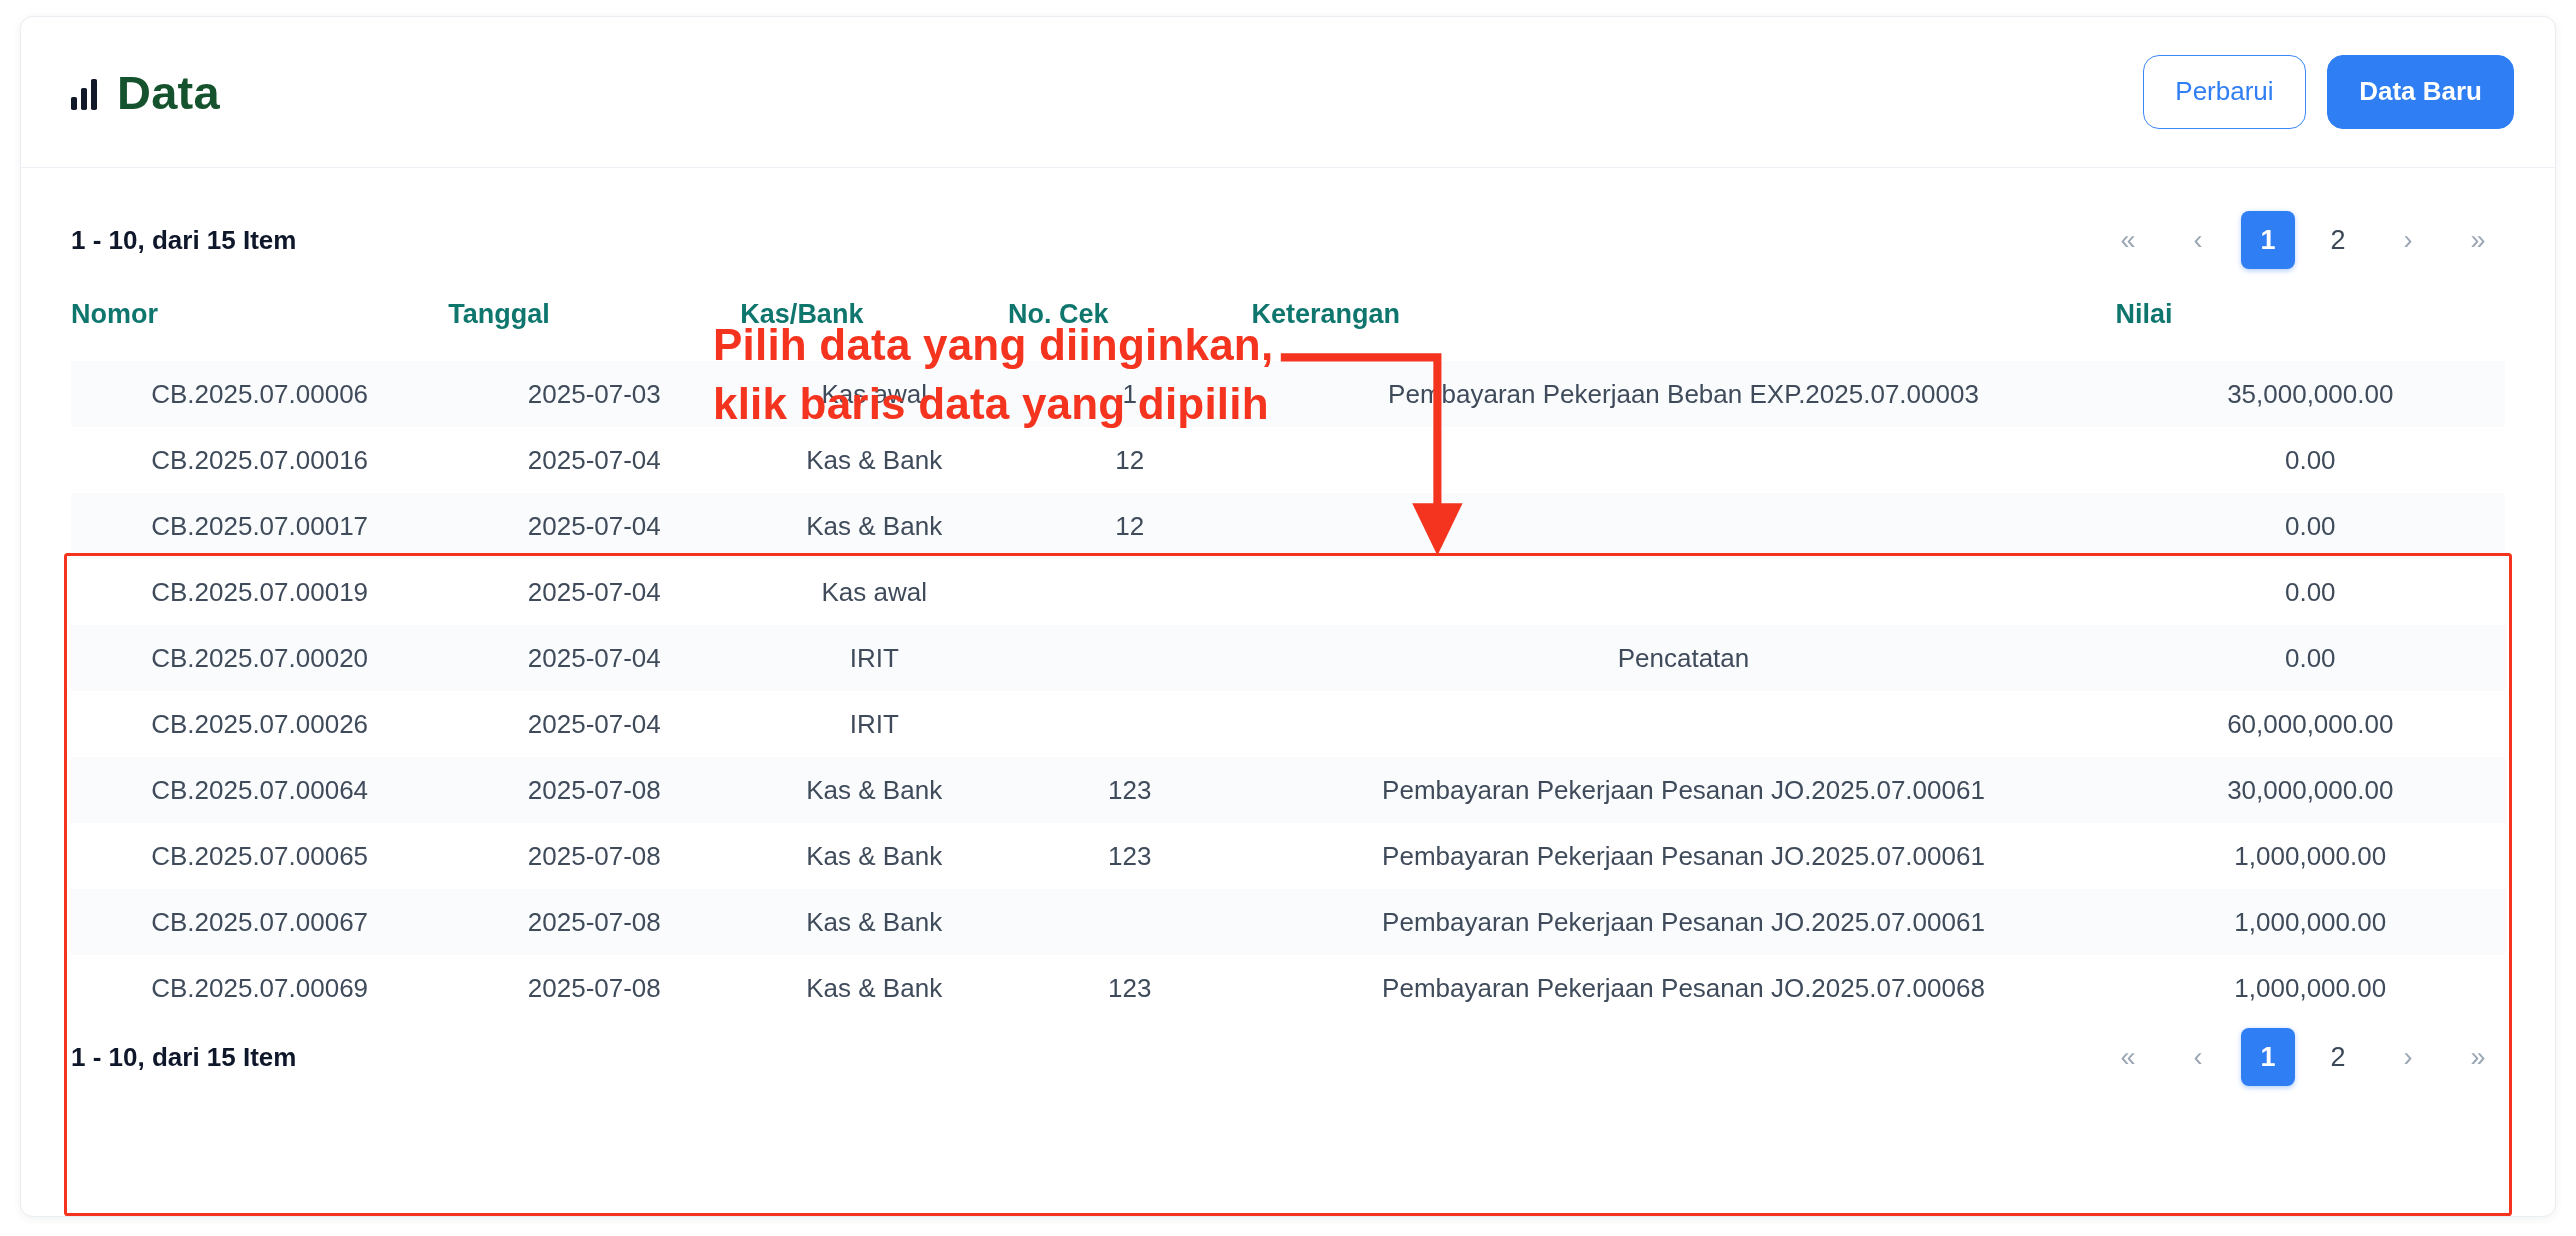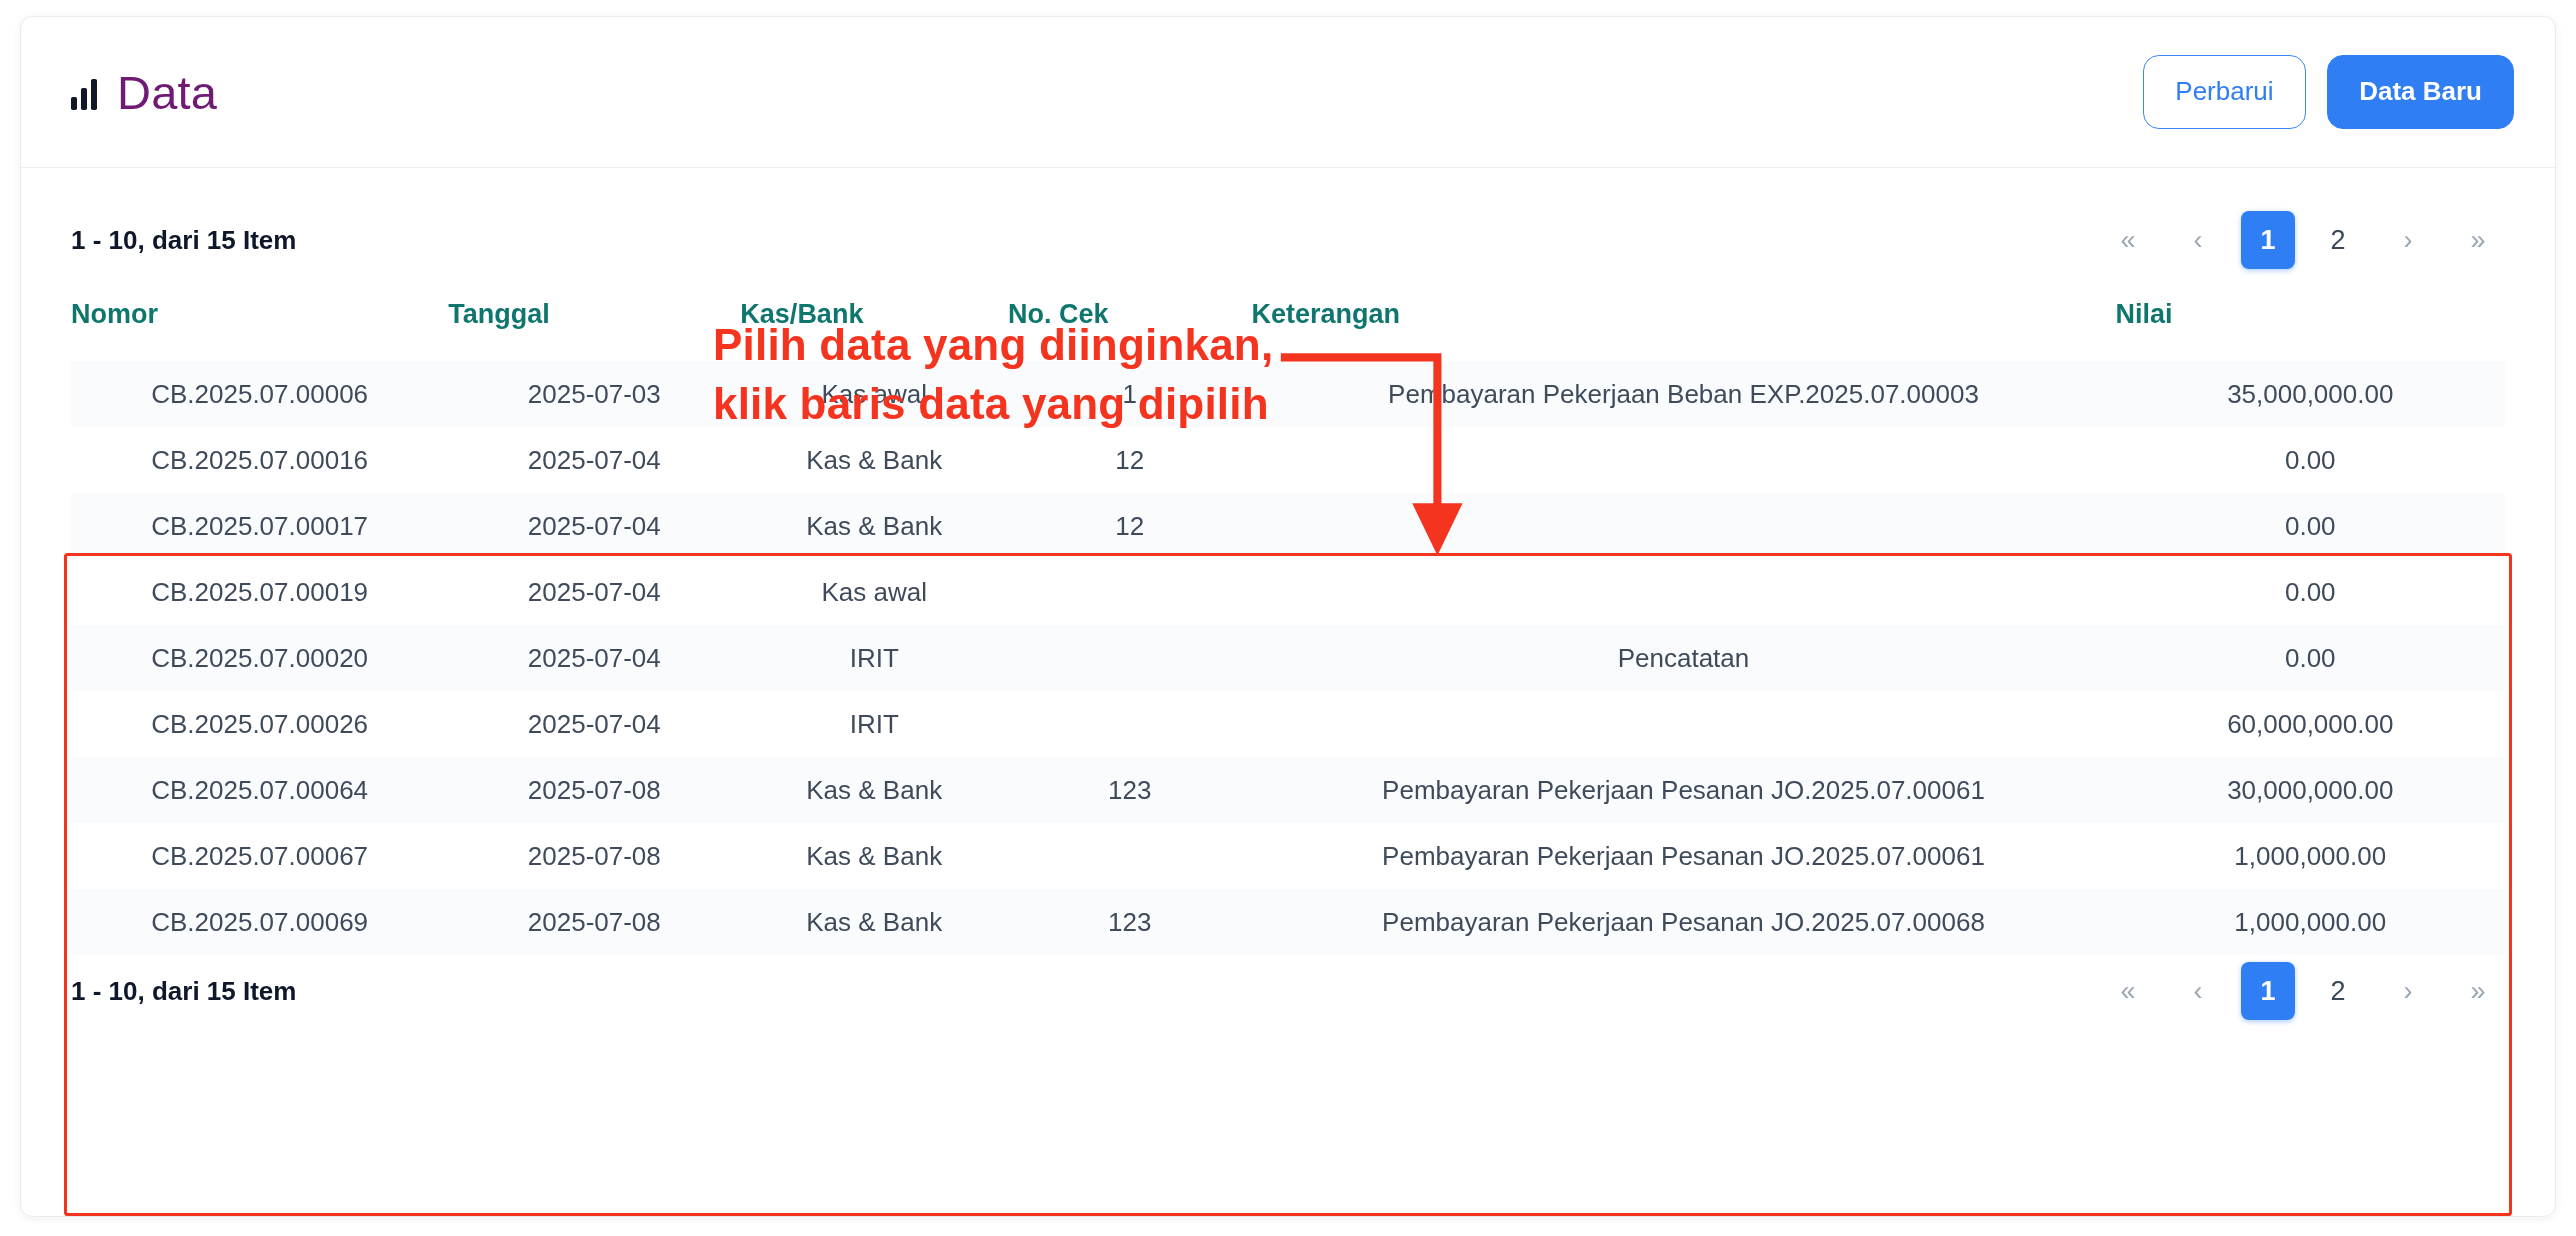--- a/index.html
+++ b/index.html
@@ -58,22 +58,22 @@
     display: block;
     width: 6.3px;
     background: #111827;
     border-radius: 1.8px;
   }
   .bars-icon i:nth-child(1) { height: 12.6px; }
   .bars-icon i:nth-child(2) { height: 21.6px; }
   .bars-icon i:nth-child(3) { height: 31px; }
   .page-title {
     font-size: 47px;
-    font-weight: normal;
-    color: #701a75;
+    font-weight: bold;
+    color: #14532d;
     letter-spacing: 0.2px;
   }
   .header-actions {
     display: flex;
     align-items: center;
     gap: 21.6px;
   }
   .btn {
     font-size: 26px;
     font-weight: bold;
@@ -311,20 +311,28 @@
           </tr>
           <tr>
             <td>CB.2025.07.00064</td>
             <td>2025-07-08</td>
             <td>Kas &amp; Bank</td>
             <td>123</td>
             <td>Pembayaran Pekerjaan Pesanan JO.2025.07.00061</td>
             <td class="nilai">30,000,000.00</td>
           </tr>
           <tr>
+            <td>CB.2025.07.00065</td>
+            <td>2025-07-08</td>
+            <td>Kas &amp; Bank</td>
+            <td>123</td>
+            <td>Pembayaran Pekerjaan Pesanan JO.2025.07.00061</td>
+            <td class="nilai">1,000,000.00</td>
+          </tr>
+          <tr>
             <td>CB.2025.07.00067</td>
             <td>2025-07-08</td>
             <td>Kas &amp; Bank</td>
             <td></td>
             <td>Pembayaran Pekerjaan Pesanan JO.2025.07.00061</td>
             <td class="nilai">1,000,000.00</td>
           </tr>
           <tr>
             <td>CB.2025.07.00069</td>
             <td>2025-07-08</td>

